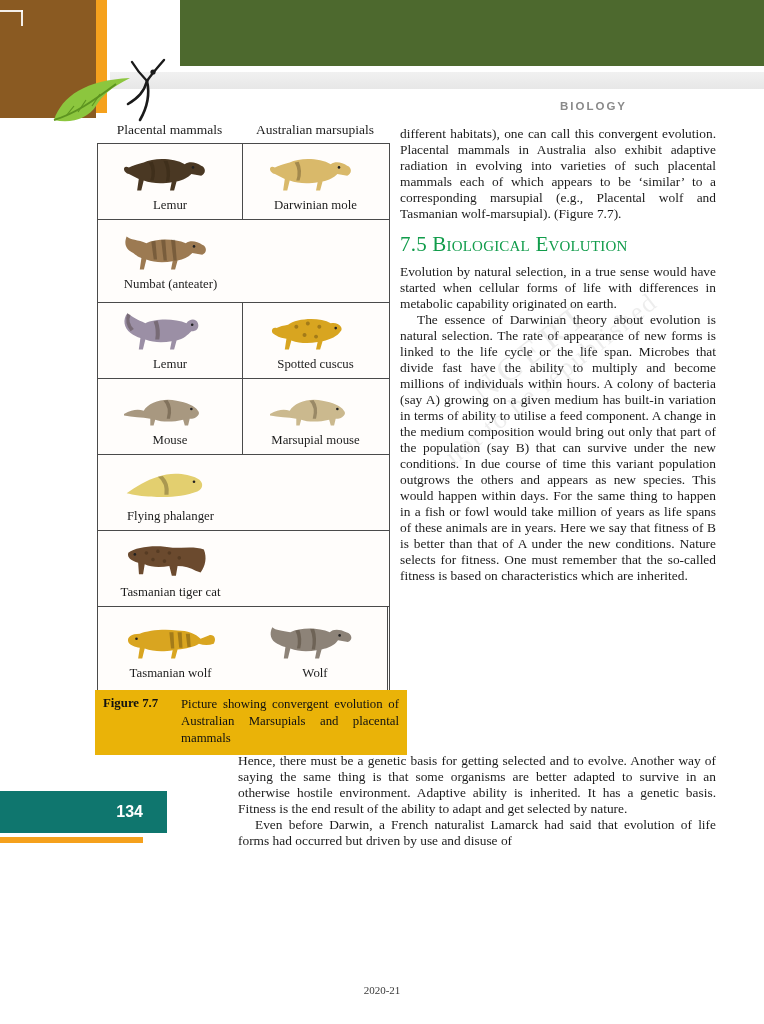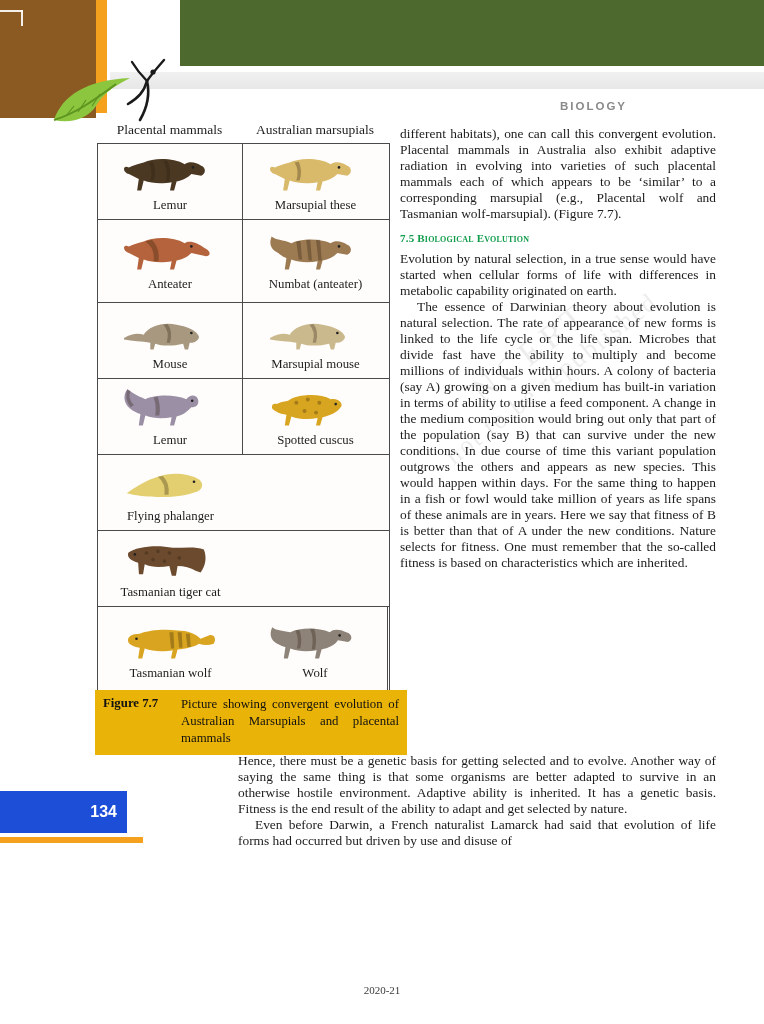--- a/index.html
+++ b/index.html
@@ -35,29 +35,29 @@
 
   .caption-box{position:absolute;left:95px;top:690px;width:312px;min-height:60px;background:#eab308;
     display:flex;padding:6px 8px 8px 8px;box-sizing:border-box;}
   .caption-label{font-size:12.8px;font-weight:bold;color:#111;width:78px;flex:0 0 auto;}
   .caption-text{font-size:12.8px;color:#111;text-align:justify;line-height:1.32;}
 
   
   .right-col{position:absolute;left:400px;top:126px;width:316px;}
   .para{font-size:13.4px;line-height:16px;color:#1b1b1b;text-align:justify;margin:0;}
   .para.indent{text-indent:17px;}
-  .section-heading{font-family:"Liberation Serif", serif;font-variant:small-caps;font-weight:bold;
-    color:#119c4b;font-size:11px;margin:10px 0 7px 0;letter-spacing:.2px;}
+  .section-heading{font-family:"Liberation Serif", serif;font-variant:small-caps;font-weight:normal;
+    color:#119c4b;font-size:21px;margin:10px 0 7px 0;letter-spacing:.2px;}
   .bottom-block{position:absolute;left:238px;top:753px;width:478px;}
   .bottom-block .para{margin-bottom:0;}
   b.key{font-weight:bold;}
 
   
-  .page-num-box{position:absolute;left:0;top:791px;width:127px;height:42px;background:#1d4ed8;
-    display:flex;align-items:center;justify-content:flex-end;padding-right:10px;box-sizing:border-box;}
+  .page-num-box{position:absolute;left:0;top:791px;width:167px;height:42px;background:#0f766e;
+    display:flex;align-items:center;justify-content:flex-end;padding-right:24px;box-sizing:border-box;}
   .page-num{font-family:"Liberation Sans", sans-serif;font-weight:bold;font-size:16px;color:#ffffff;}
   .page-num-strip{position:absolute;left:0;top:837px;width:143px;height:6px;background:#f5a11d;}
   .footer-year{position:absolute;left:0;top:984px;width:764px;text-align:center;
     font-family:Liberation Serif, serif;font-size:11px;color:#3a3a3a;}
 
   
   .watermark{position:absolute;left:330px;top:330px;width:420px;transform:rotate(-38deg);
     color:rgba(110,110,110,0.12);font-family:"Liberation Serif", serif;text-align:center;pointer-events:none;}
   .watermark .w1{font-size:34px;letter-spacing:6px;}
   .watermark .w2{font-size:26px;letter-spacing:2px;}
@@ -106,78 +106,70 @@
           <circle class="eye" cx="88" cy="20" r="1.6"></circle>
         </svg>
         <div class="alabel">Lemur</div>
       </div>
       <div class="tcell">
         <svg class="animal" viewBox="0 0 120 56">
           <path d="M10 20 C2 16 2 26 10 28 C14 30 18 32 22 34 L20 48 L25 48 L28 36 C38 40 52 40 62 38 L60 48 L65 48 L68 37 C76 36 82 32 86 28 L98 30 C104 28 104 20 98 18 C92 14 84 12 78 16 C64 8 40 8 28 14 C20 16 14 18 10 20 Z" fill="#d9b96a"></path>
           <path class="marks" d="M34 14 q6 10 2 22 l4 0 q4 -12 -1 -23 Z"></path>
           <circle class="eye" cx="88" cy="20" r="1.6"></circle>
         </svg>
-        <div class="alabel">Marsupial these</div>
+        <div class="alabel">Darwinian mole</div>
       </div>
     </div>
 
     <div class="trow" style="height:82px">
-      <div class="tcell leftc">
-        <svg class="animal" viewBox="0 0 120 56">
-          <path d="M10 20 C2 16 2 26 10 28 C14 30 18 32 22 34 L20 48 L25 48 L28 36 C38 40 52 40 62 38 L60 48 L65 48 L68 37 C76 36 82 32 86 28 L104 32 C110 31 110 26 102 22 C94 16 84 12 78 16 C64 8 40 8 28 14 C20 16 14 18 10 20 Z" fill="#b5633c"></path>
-          <path class="marks" d="M30 14 q12 8 10 24 l6 0 q2 -16 -8 -26 Z"></path>
-          <circle class="eye" cx="86" cy="20" r="1.6"></circle>
-        </svg>
-        <div class="alabel">Anteater</div>
-      </div>
       <div class="tcell">
         <svg class="animal" viewBox="0 0 120 56">
           <path d="M6 8 C2 18 6 24 14 28 C18 31 20 33 24 34 L22 48 L27 48 L30 36 C40 40 52 40 62 38 L60 48 L65 48 L68 37 C76 36 82 32 86 28 L98 30 C104 28 104 20 98 18 C92 14 84 12 78 16 C64 10 42 10 30 16 C20 12 10 12 6 8 Z" fill="#9c7a52"></path>
           <path class="marks" d="M36 14 l3 22 l4 0 l-2 -23 Z M48 12 l3 25 l4 0 l-2 -25 Z M60 12 l3 25 l4 0 l-2 -25 Z"></path>
           <circle class="eye" cx="88" cy="20" r="1.6"></circle>
         </svg>
         <div class="alabel">Numbat (anteater)</div>
       </div>
     </div>
 
     <div class="trow" style="height:75px">
       <div class="tcell leftc">
         <svg class="animal" viewBox="0 0 120 56">
+          <path d="M8 4 C2 12 4 22 12 28 C16 31 20 33 24 34 L22 48 L27 48 L30 36 C40 40 52 40 62 38 L60 48 L65 48 L68 37 C76 36 82 30 86 26 C92 26 96 22 94 16 C92 10 84 10 80 16 C66 10 42 10 30 16 C20 12 14 8 8 4 Z" fill="#9b8fa5"></path>
+          <path class="marks" d="M8 4 q-4 12 4 22 l4 -3 q-8 -8 -4 -17 Z M40 14 q4 10 2 22 l5 0 q2 -12 -2 -23 Z"></path>
+          <circle class="eye" cx="87" cy="18" r="1.6"></circle>
+        </svg>
+        <div class="alabel">Lemur</div>
+      </div>
+      <div class="tcell">
+        <svg class="animal" viewBox="0 0 120 56">
+          <path d="M12 22 C6 20 4 28 10 30 C16 34 20 34 24 35 L22 48 L27 48 L30 37 C40 41 52 41 62 39 L60 48 L65 48 L68 38 C78 36 86 32 90 26 C94 22 88 14 78 16 C64 8 36 10 26 18 C20 19 16 20 12 22 Z" fill="#d8a520"></path>
+          <path class="marks" d="M36 18 a2.4 2.4 0 1 0 .1 0 Z M50 14 a2.4 2.4 0 1 0 .1 0 Z M64 18 a2.4 2.4 0 1 0 .1 0 Z M46 28 a2.4 2.4 0 1 0 .1 0 Z M60 30 a2.4 2.4 0 1 0 .1 0 Z"></path>
+          <circle class="eye" cx="84" cy="22" r="1.6"></circle>
+        </svg>
+        <div class="alabel">Spotted cuscus</div>
+      </div>
+    </div>
+
+    <div class="trow" style="height:75px">
+      <div class="tcell leftc">
+        <svg class="animal" viewBox="0 0 120 56">
           <path d="M4 34 C14 28 22 28 28 30 C34 20 52 14 68 18 C80 20 90 24 94 30 C98 34 92 40 84 40 L82 48 L78 48 L76 41 C64 44 50 44 42 41 L40 48 L36 48 L36 40 C26 38 14 38 4 36 Z" fill="#a89880"></path>
           <path class="marks" d="M52 18 q8 8 4 22 l4 0 q4 -14 -3 -23 Z"></path>
           <circle class="eye" cx="86" cy="28" r="1.6"></circle>
         </svg>
         <div class="alabel">Mouse</div>
       </div>
       <div class="tcell">
         <svg class="animal" viewBox="0 0 120 56">
           <path d="M4 34 C14 28 22 28 28 30 C34 20 52 14 68 18 C80 20 90 24 94 30 C98 34 92 40 84 40 L82 48 L78 48 L76 41 C64 44 50 44 42 41 L40 48 L36 48 L36 40 C26 38 14 38 4 36 Z" fill="#cbb98e"></path>
           <path class="marks" d="M52 18 q8 8 4 22 l4 0 q4 -14 -3 -23 Z"></path>
           <circle class="eye" cx="86" cy="28" r="1.6"></circle>
         </svg>
         <div class="alabel">Marsupial mouse</div>
-      </div>
-    </div>
-
-    <div class="trow" style="height:75px">
-      <div class="tcell leftc">
-        <svg class="animal" viewBox="0 0 120 56">
-          <path d="M8 4 C2 12 4 22 12 28 C16 31 20 33 24 34 L22 48 L27 48 L30 36 C40 40 52 40 62 38 L60 48 L65 48 L68 37 C76 36 82 30 86 26 C92 26 96 22 94 16 C92 10 84 10 80 16 C66 10 42 10 30 16 C20 12 14 8 8 4 Z" fill="#9b8fa5"></path>
-          <path class="marks" d="M8 4 q-4 12 4 22 l4 -3 q-8 -8 -4 -17 Z M40 14 q4 10 2 22 l5 0 q2 -12 -2 -23 Z"></path>
-          <circle class="eye" cx="87" cy="18" r="1.6"></circle>
-        </svg>
-        <div class="alabel">Lemur</div>
-      </div>
-      <div class="tcell">
-        <svg class="animal" viewBox="0 0 120 56">
-          <path d="M12 22 C6 20 4 28 10 30 C16 34 20 34 24 35 L22 48 L27 48 L30 37 C40 41 52 41 62 39 L60 48 L65 48 L68 38 C78 36 86 32 90 26 C94 22 88 14 78 16 C64 8 36 10 26 18 C20 19 16 20 12 22 Z" fill="#d8a520"></path>
-          <path class="marks" d="M36 18 a2.4 2.4 0 1 0 .1 0 Z M50 14 a2.4 2.4 0 1 0 .1 0 Z M64 18 a2.4 2.4 0 1 0 .1 0 Z M46 28 a2.4 2.4 0 1 0 .1 0 Z M60 30 a2.4 2.4 0 1 0 .1 0 Z"></path>
-          <circle class="eye" cx="84" cy="22" r="1.6"></circle>
-        </svg>
-        <div class="alabel">Spotted cuscus</div>
       </div>
     </div>
 
     <div class="trow" style="height:75px">
       <div class="tcell">
         <svg class="animal" viewBox="0 0 120 56">
           <path d="M6 38 C18 30 30 22 44 18 C60 12 80 14 92 20 C100 24 100 32 92 36 C76 42 54 44 36 42 C26 42 14 40 6 38 Z" fill="#e3cf6f"></path>
           <path class="marks" d="M44 18 q10 8 8 22 l5 0 q2 -14 -7 -23 Z"></path>
           <circle class="eye" cx="88" cy="24" r="1.6"></circle>
         </svg>

